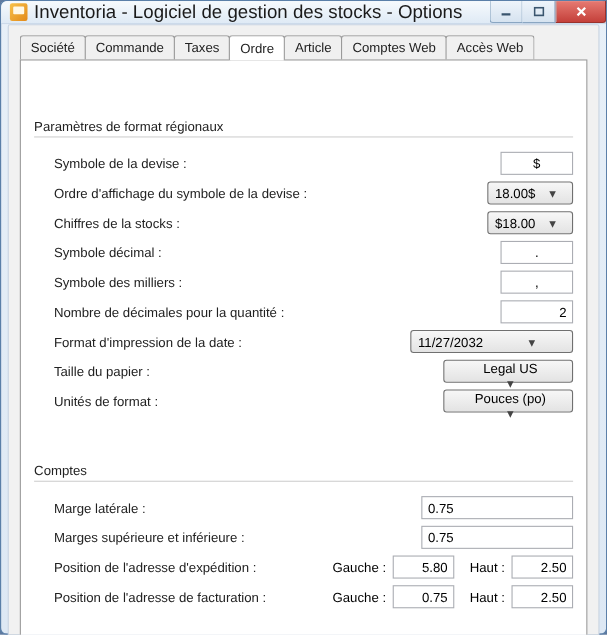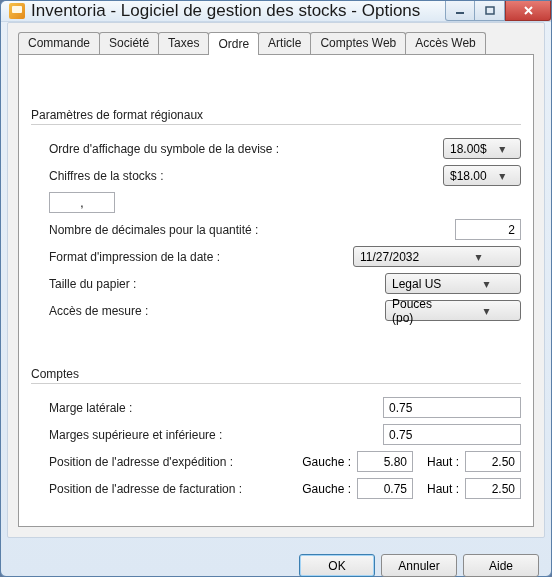--- a/index.html
+++ b/index.html
@@ -145,22 +145,22 @@
   .select {
     display: flex;
     align-items: center;
     border: 1px solid #707070;
     background: linear-gradient(#f7f7f7,#e3e3e3);
     height: 21px;
     width: 78px;
     padding: 0 2px 0 6px;
     border-radius: 3px;
   }
-  .select.wide { width: 136px; }
-  .select.xwide { width: 168px; }
+  .select.wide { width: 118px; flex-direction: column; }
+  .select.xwide { width: 148px; }
   .select span { flex: 1; font-size:12px; }
   .select .arrow {
     width: 14px; text-align: center; color: #444;
   }
   .sublabel { margin: 0 6px 0 14px; }
   .sublabel.first { margin-left: 0; }
 
   .adv-btn {
     margin: 4px 0 0 0;
     width: 100%;
@@ -215,54 +215,63 @@
         <svg width="11" height="11">
             <line x1="2" y1="2" x2="9" y2="9" stroke="#fff" stroke-width="2"></line>
             <line x1="9" y1="2" x2="2" y2="9" stroke="#fff" stroke-width="2"></line>
           </svg>
       </div>
     </div>
   </div>
 
   <div class="content">
     <div class="tabs">
+      <div class="tab">Société</div>
       <div class="tab">Commande</div>
-      <div class="tab">Société</div>
       <div class="tab">Taxes</div>
       <div class="tab active">Ordre</div>
       <div class="tab">Article</div>
       <div class="tab">Comptes Web</div>
       <div class="tab">Accès Web</div>
     </div>
 
     <div class="tabpanel">
 
       <div class="group">
         <div class="fieldset-label">Paramètres de format régionaux</div>
         <hr class="hr">
 
+        <div class="row">
+          <div class="label">Symbole de la devise :</div>
+          <input class="ctrl num center" value="$" style="">
+        </div>
 
         <div class="row">
           <div class="label">Ordre d'affichage du symbole de la devise :</div>
           <div class="select">
             <span>18.00$</span>
             <span class="arrow">▾</span>
           </div>
         </div>
 
         <div class="row">
           <div class="label">Chiffres de la stocks :</div>
           <div class="select">
             <span>$18.00</span>
             <span class="arrow">▾</span>
           </div>
         </div>
 
-
-        <div class="row">
+        <div class="row">
+          <div class="label">Symbole décimal :</div>
+          <input class="ctrl num center" value="." style="">
+        </div>
+
+        <div class="row">
+          <div class="label">Symbole des milliers :</div>
           <input class="ctrl num center" value="," style="">
         </div>
 
         <div class="row">
           <div class="label">Nombre de décimales pour la quantité :</div>
           <input class="ctrl num right" value="2" style="">
         </div>
 
         <div class="row">
           <div class="label">Format d'impression de la date :</div>
@@ -274,21 +283,21 @@
 
         <div class="row">
           <div class="label">Taille du papier :</div>
           <div class="select wide">
             <span>Legal US</span>
             <span class="arrow">▾</span>
           </div>
         </div>
 
         <div class="row">
-          <div class="label">Accès de mesure :</div>
+          <div class="label">Unités de format :</div>
           <div class="select wide">
             <span>Pouces (po)</span>
             <span class="arrow">▾</span>
           </div>
         </div>
       </div>
 
       <div class="group">
         <div class="fieldset-label">Comptes</div>
         <hr class="hr">

